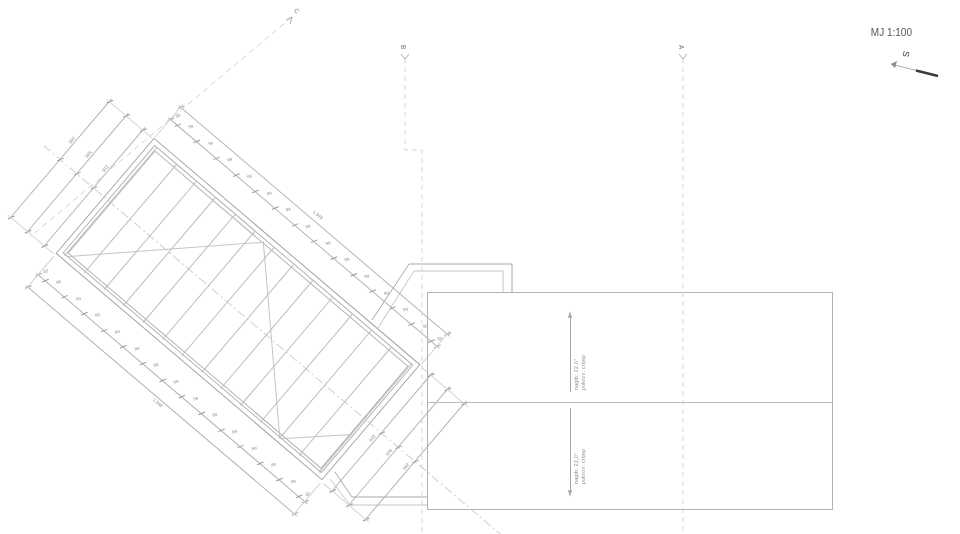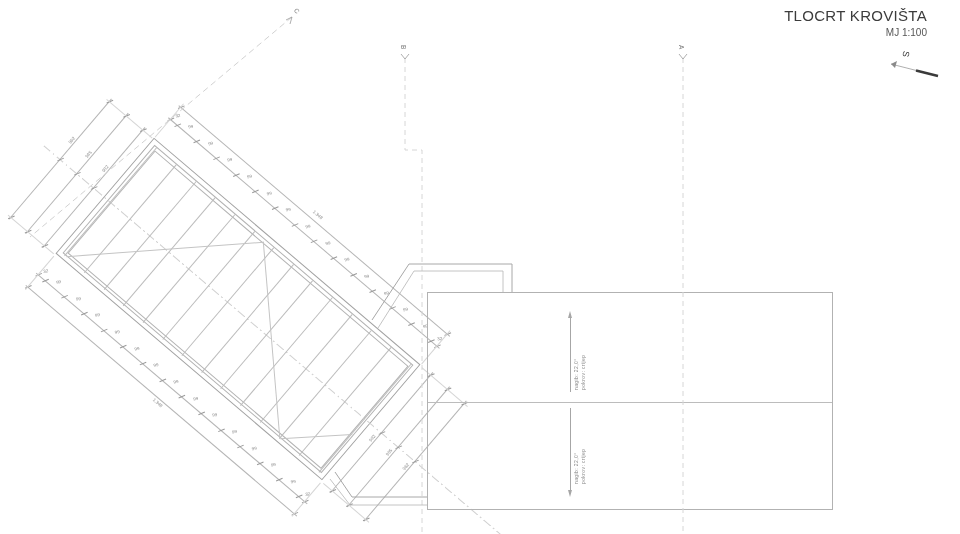--- a/index.html
+++ b/index.html
@@ -1,20 +1,20 @@
 <!DOCTYPE html>
 <html><head>
 <meta charset="utf-8">
 <style>
   html,body{margin:0;padding:0;background:#fff;}
   #canvas{position:relative;width:960px;height:534px;background:#ffffff;overflow:hidden;
           font-family:"Liberation Sans", sans-serif;}
   
   #title{position:absolute;top:7px;right:33px;font-size:15px;letter-spacing:.3px;color:#3c3c3c;}
-  #scale{position:absolute;top:27px;right:33px;font-size:10px;color:#555;}
+  #scale{position:absolute;top:27px;right:48px;font-size:10px;color:#555;}
   
   .ln{position:absolute;height:0;transform-origin:0 0;pointer-events:none;}
   
   #roof-local{position:absolute;left:62.5px;top:232.5px;width:350px;height:152px;
               border:1px solid #a2a2a2;transform:rotate(40.4deg);box-sizing:border-box;}
   .inset{position:absolute;border:0.8px solid #b3b3b3;box-sizing:border-box;}
   .axis{position:absolute;height:1px;
         background:repeating-linear-gradient(90deg,#cfcfcf 0 9px,transparent 9px 12px,#cfcfcf 12px 14px,transparent 14px 17px);}
   .dimlabel{position:absolute;font-size:4.5px;color:#8a8a8a;white-space:nowrap;line-height:1;}
   .vt{position:absolute;writing-mode:vertical-rl;transform:rotate(180deg);font-size:5px;
@@ -194,21 +194,20 @@
     <path d="M378,328 L414,271 L503,271 L503,292" stroke="#b5b5b5" stroke-width="0.8" fill="none"></path>
 
     <path d="M335,472 L352,497 L427,497" stroke="#a8a8a8" stroke-width="1" fill="none"></path>
     <path d="M330,479 L350,505 L427,505" stroke="#b5b5b5" stroke-width="0.8" fill="none"></path>
 
     <path d="M891,64 L938,76" stroke="#9a9a9a" stroke-width="0.8" fill="none"></path>
     <path d="M916,70.5 L938,76" stroke="#3a3a3a" stroke-width="2.4" fill="none"></path>
     <path d="M891,64 L897,61 L895,68 Z" fill="#8a8a8a"></path>
   </svg>
 
-  <div id="title">TLOCRT KROVIŠTA</div>
   <div id="scale">MJ 1:100</div>
   <div id="north-s">S</div>
   <div id="sec-c-label" class="seclabel" style="left:294px;top:8px;">C</div>
   <div id="sec-b-label" class="seclabel" style="left:401px;top:44px;">B</div>
   <div id="sec-a-label" class="seclabel" style="left:679px;top:44px;">A</div>
 
   <div id="annotations">
       <div class="shaft" style="left: 570px; top: 318px; height: 74px;"></div>
       <div class="ah-up" style="left: 567.5px; top: 311px;"></div>
       <div class="vt" style="left: 572px; top: 320px; height: 70px;">nagib: 22,0°</div>

